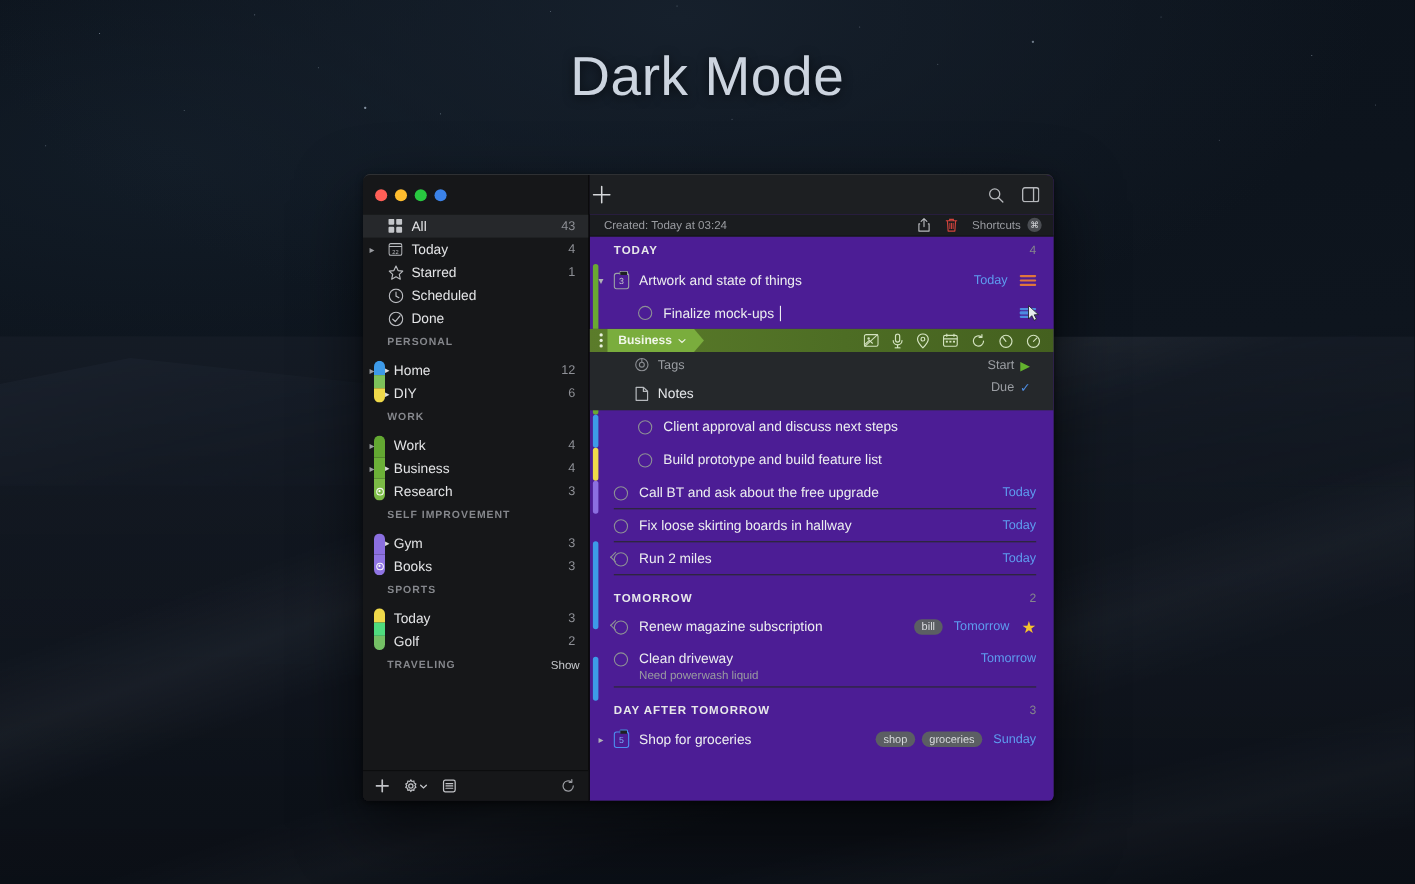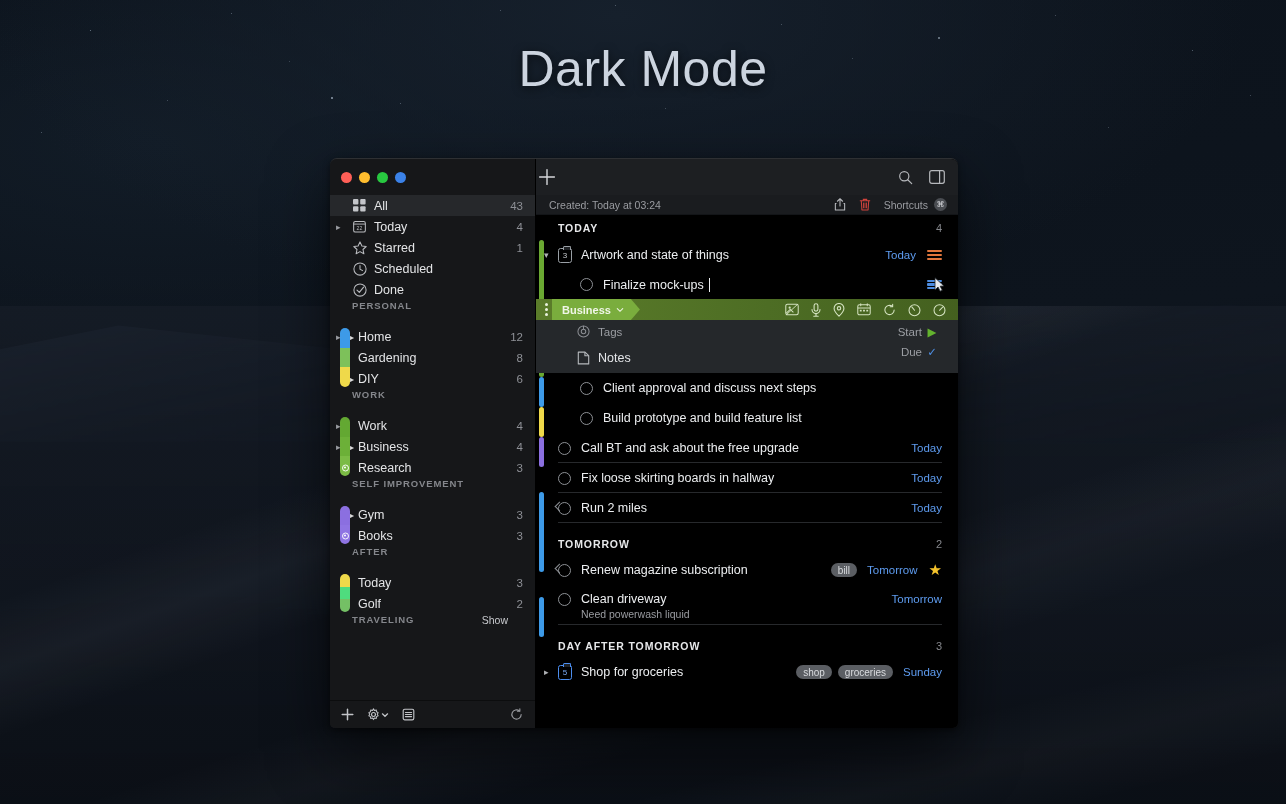--- a/index.html
+++ b/index.html
@@ -101,22 +101,22 @@
   }
   .row .lbl { flex: 1; overflow: hidden; text-overflow: ellipsis; }
   .row .cnt { color: #8e9096; font-size: 11.5px; }
   .disc {
     position: absolute; left: 6px; top: 50%; transform: translateY(-50%);
     width: 8px; height: 8px; color: #9a9ca1; font-size: 9px; line-height: 8px;
   }
 
   .section-hdr {
     height: 26px;
-    display: flex; align-items: flex-start;
-    padding: 0 27px 3px 22px;
+    display: flex; align-items: center;
+    padding: 0 8px 3px 22px;
     font-size: 9.5px; font-weight: 700; letter-spacing: 0.9px;
     color: #85878c;
   }
   .section-hdr .spacer { flex: 1; }
   .section-hdr .show { font-size: 10.5px; font-weight: 400; letter-spacing: 0; color: #c8cace; }
 
   
   .grp { position: relative; }
   .grp .bar {
     position: absolute; left: 10px; top: 2px; bottom: 2px; width: 10px;
@@ -144,21 +144,21 @@
     display: flex; align-items: center; gap: 13px;
     padding: 0 12px 0 11px;
     border-top: 1px solid #0c0d0e;
     background: #161719;
     color: #b6b8bc;
   }
   #sidebar-foot .sp { flex: 1; }
   .footbtn { display: flex; align-items: center; gap: 1px; cursor: default; }
 
   
-  #main { flex: 1; display: flex; flex-direction: column; background: #000000; min-width:0; }
+  #main { flex: 1; display: flex; flex-direction: column; background: #4c1d95; min-width:0; }
 
   #main-top {
     height: 36px; flex: none;
     display: flex; align-items: center;
     padding: 0 13px 0 0;
     background: #1d1f22;
     position: relative;
   }
   #main-top .plus { margin-left: 2px; color: #d6d8db; }
   #main-top .sp { flex: 1; }
@@ -392,24 +392,20 @@
               <i style="background:#7dc15a"></i>
               <i style="background:#efd94a"></i>
           </div>
           <div class="row">
             <span class="disc">▸</span>
             <span class="tinyarrow">▸</span>
             <span class="lbl">Home</span>
             <span class="cnt">12</span>
           </div>
           <div class="row">
-            <span class="lbl">Gardening</span>
-            <span class="cnt">8</span>
-          </div>
-          <div class="row">
             <span class="tinyarrow">▸</span>
             <span class="lbl">DIY</span>
             <span class="cnt">6</span>
           </div>
         </div>
 
         <div class="section-hdr">
           <span>WORK</span>
         </div>
         <div class="grp">
@@ -450,21 +446,21 @@
             <span class="cnt">3</span>
           </div>
           <div class="row">
             <span class="dotmark"></span>
             <span class="lbl">Books</span>
             <span class="cnt">3</span>
           </div>
         </div>
 
         <div class="section-hdr">
-          <span>AFTER</span>
+          <span>SPORTS</span>
         </div>
         <div class="grp">
           <div class="bar">
             <i style="background:#efd94a"></i>
               <i style="background:#4fdc7e"></i>
               <i style="background:#74c065"></i>
           </div>
           <div class="row">
             <span class="lbl">Today</span>
             <span class="cnt">3</span>

